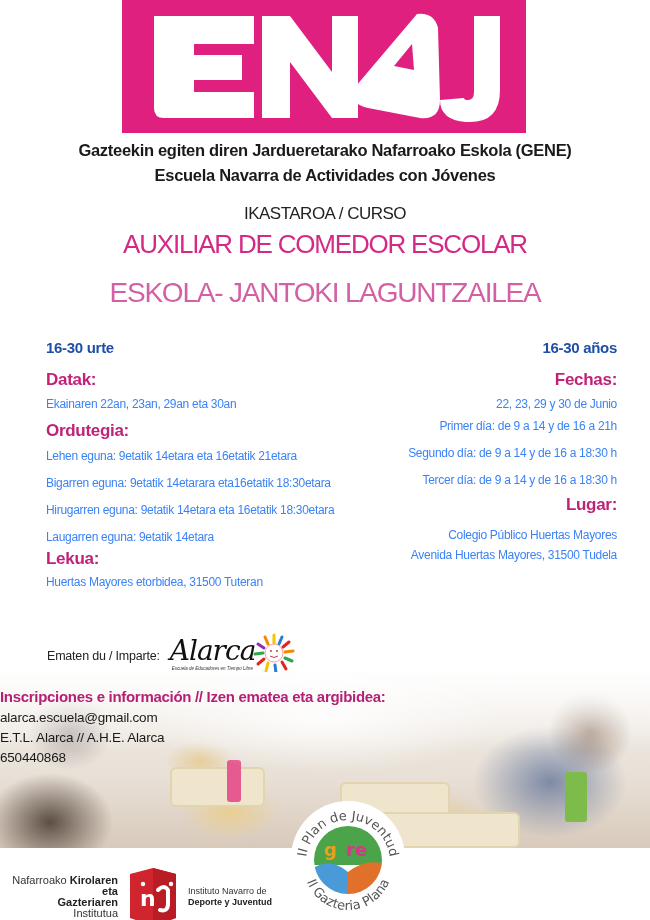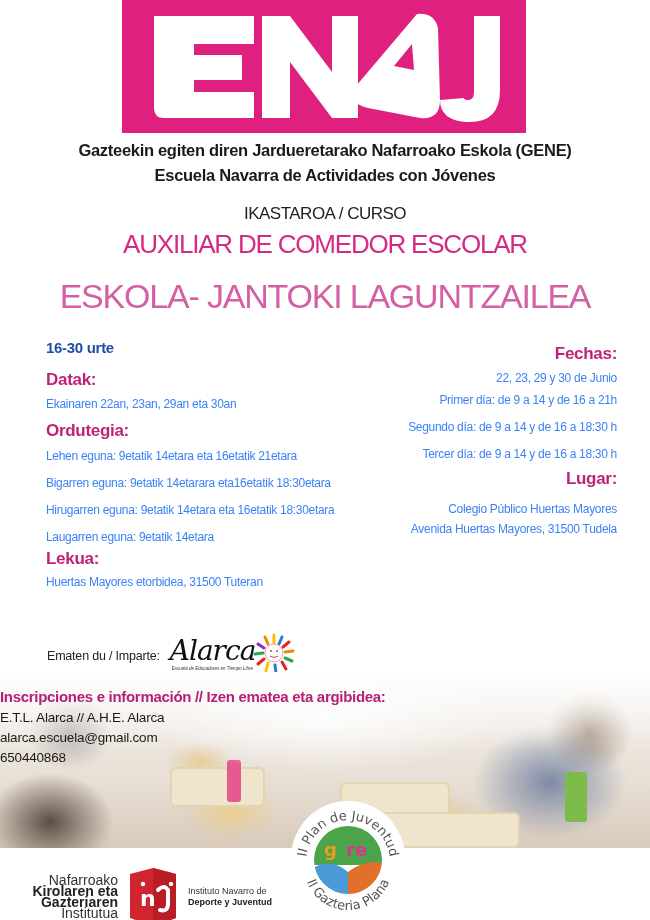--- a/index.html
+++ b/index.html
@@ -8,21 +8,21 @@
 
   .logo-block { position:absolute; left:122px; top:0; width:404px; height:133px; background:#e0207f; }
   .logo-block svg { position:absolute; left:0; top:0; }
 
   .org-line { position:absolute; left:0; width:650px; text-align:center; font-family:"Liberation Sans", sans-serif; font-weight:bold; font-size:16.5px; color:#1a1a1a; letter-spacing:-0.3px; }
   .org1 { top:141px; }
   .org2 { top:166px; }
 
   .course-type { position:absolute; top:204px; left:0; width:650px; text-align:center; font-size:17px; color:#222; letter-spacing:-0.5px; }
   .course-title { position:absolute; top:229px; left:0; width:650px; text-align:center; font-size:26px; color:#d42a86; letter-spacing:-1.2px; }
-  .course-title-eu { position:absolute; top:277px; left:0; width:650px; text-align:center; font-size:34px; color:#d45fa5; letter-spacing:-1.2px; }
+  .course-title-eu { position:absolute; top:277px; left:0; width:650px; text-align:center; font-size:28px; color:#d45fa5; letter-spacing:-1.2px; }
 
   .col { position:absolute; top:338px; }
   .col-left { left:46px; width:330px; }
   .col-right { right:33px; width:300px; text-align:right; }
 
   .age { color:#1d4fa8; font-weight:bold; font-size:15px; height:26px; line-height:20px; letter-spacing:-0.3px; }
   .heading { color:#c0227a; font-weight:bold; font-size:17px; line-height:22px; letter-spacing:-0.3px; }
   .line { font-size:12px; line-height:15px; color:#3b82f6; letter-spacing:-0.3px; }
 
   .teacher { position:absolute; top:636px; left:47px; height:40px; display:flex; align-items:center; }
@@ -47,21 +47,21 @@
   .photo-center-fade { position:absolute; left:120px; top:0; width:410px; height:110px; background:radial-gradient(ellipse 220px 70px at 205px 45px, rgba(255,255,255,0.85), rgba(255,255,255,0) 80%); }
   .tray { position:absolute; background:#efe4cc; border:2px solid #e3d4b0; border-radius:6px; }
   .juice { position:absolute; background:#7dbb4a; border-radius:3px; }
 
   .contact { position:absolute; left:0; top:686px; width:650px; text-align:left; }
   .contact-title { font-weight:bold; font-size:15px; color:#b52076; letter-spacing:-0.3px; line-height:22px; }
   .contact-line { font-size:13.5px; color:#1a1a1a; line-height:20px; letter-spacing:-0.2px; }
 
   .footer { position:absolute; left:0; top:848px; width:650px; height:72px; background:#ffffff; }
   .inj { position:absolute; left:10px; top:20px; display:flex; align-items:center; }
-  .inj-eu { font-size:14px; color:#333; text-align:right; line-height:11px; width:108px; }
+  .inj-eu { font-size:11px; color:#333; text-align:right; line-height:11px; width:108px; }
   .inj-eu b, .inj-es b { color:#222; }
   .inj-cube { width:58px; height:58px; margin:0 6px; }
   .inj-es { font-size:9px; color:#333; line-height:11px; }
 
   .plan-badge { position:absolute; left:290px; top:800px; width:116px; height:116px; }
 </style>
 </head>
 <body>
 
 <div class="logo-block">
@@ -92,20 +92,21 @@
   <div class="heading" style="margin-top:8px;">Ordutegia:</div>
   <div class="line" style="margin-top:7px;">Lehen eguna: 9etatik 14etara eta 16etatik 21etara</div>
   <div class="line" style="margin-top:12px;">Bigarren eguna: 9etatik 14etarara eta16etatik 18:30etara</div>
   <div class="line" style="margin-top:12px;">Hirugarren eguna:  9etatik 14etara eta 16etatik 18:30etara</div>
   <div class="line" style="margin-top:12px;">Laugarren eguna: 9etatik 14etara</div>
   <div class="heading" style="margin-top:3px;">Lekua:</div>
   <div class="line" style="margin-top:5px;">Huertas Mayores etorbidea, 31500 Tuteran</div>
 </div>
 
 <div class="col col-right">
+  <div class="age">16-30 años</div>
   <div class="heading" style="margin-top:5px;">Fechas:</div>
   <div class="line" style="margin-top:6px;">22, 23, 29 y 30 de Junio</div>
   <div class="line" style="margin-top:7px;">Primer día: de  9 a 14 y de 16 a 21h</div>
   <div class="line" style="margin-top:12px;">Segundo día: de 9 a 14 y de 16 a 18:30 h</div>
   <div class="line" style="margin-top:12px;">Tercer día: de 9 a 14 y de 16 a 18:30 h</div>
   <div class="heading" style="margin-top:6px;text-align:right;">Lugar:</div>
   <div class="line" style="margin-top:12px;">Colegio Público Huertas Mayores</div>
   <div class="line" style="margin-top:5px;">Avenida Huertas Mayores, 31500 Tudela</div>
 </div>
 
@@ -142,22 +143,22 @@
   <div class="tray" style="left:340px; top:110px; width:110px; height:45px;"></div>
   <div class="tray" style="left:380px; top:140px; width:140px; height:36px;"></div>
   <div class="juice" style="left:227px; top:88px; width:14px; height:42px; background:#e55a8f;"></div>
   <div class="juice" style="left:565px; top:100px; width:22px; height:50px;"></div>
   <div class="photo-fade"></div>
   <div class="photo-center-fade"></div>
 </div>
 
 <div class="contact">
   <div class="contact-title">Inscripciones e información // Izen ematea eta argibidea:</div>
+  <div class="contact-line">alarca.escuela@gmail.com</div>
   <div class="contact-line">E.T.L. Alarca  // A.H.E. Alarca</div>
-  <div class="contact-line">alarca.escuela@gmail.com</div>
   <div class="contact-line">650440868</div>
 </div>
 
 <div class="footer">
   <div class="inj">
     <div class="inj-eu">
       <span>Nafarroako </span><b>Kirolaren eta</b><br>
       <b>Gazteriaren</b><span> Institutua</span>
     </div>
     <svg class="inj-cube" viewBox="0 0 58 58">

